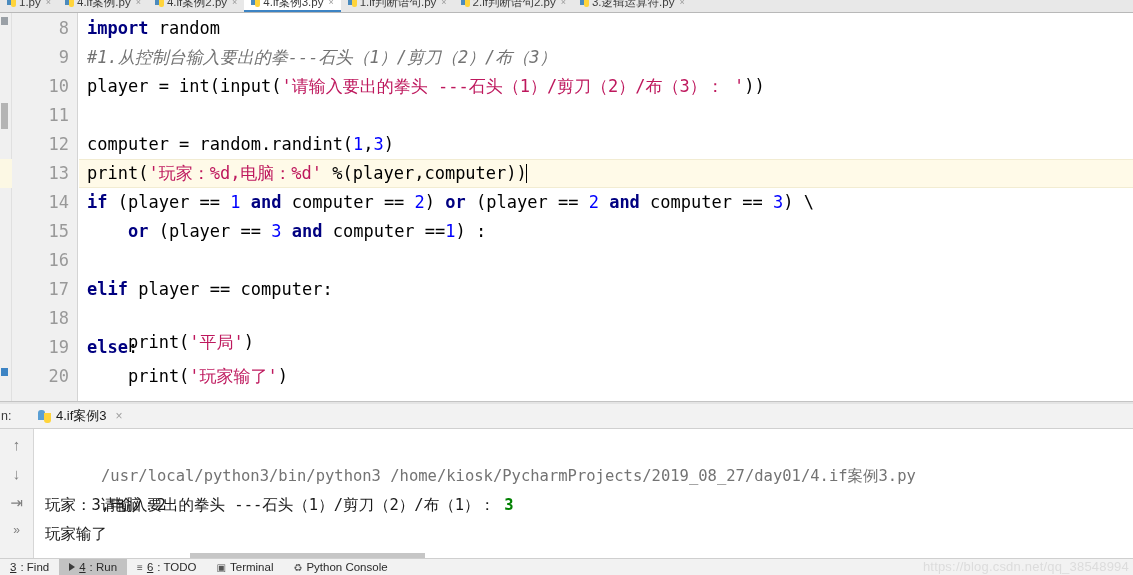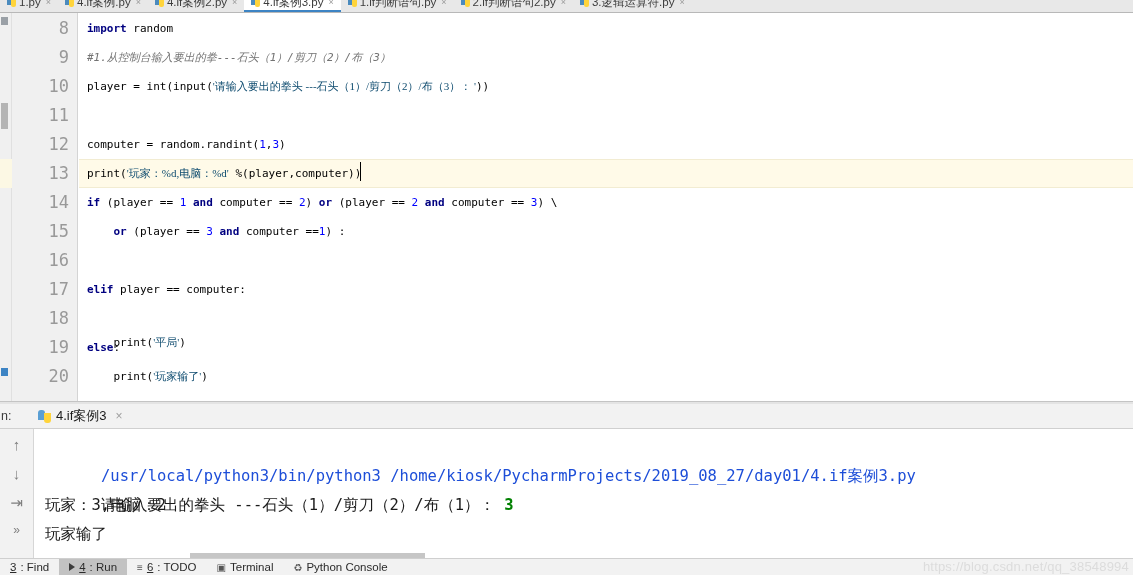--- a/index.html
+++ b/index.html
@@ -64,32 +64,32 @@
   }
 
   .ln {
     position: absolute; right: 8px; height: 29px; line-height: 29px;
     font-family: "DejaVu Sans Mono", "Liberation Mono", monospace;
     font-size: 17px; color: #999999; text-align: right;
   }
   .cl {
     position: absolute; left: 8px; height: 29px; line-height: 29px;
     font-family: "DejaVu Sans Mono", "Liberation Mono", monospace;
-    font-size: 11px; color: #000000; white-space: pre;
+    font-size: 17px; color: #000000; white-space: pre;
   }
   .hl-gutter {
     position: absolute; left: 0; width: 78px; height: 29px; background: #fcf8e4;
   }
   .hl-code {
     position: absolute; left: 0; right: 0; height: 29px; background: #fffae8;
     border-top: 1px solid #f2ecd2; border-bottom: 1px solid #f2ecd2;
   }
 
   .kw   { color: #000080; font-weight: bold; }
-  .str  { color: #0c4a6e; font-family: Liberation Serif, serif; }
+  .str  { color: #be185d; }
   .num  { color: #0000ff; }
   .cmt  { color: #737373; font-style: italic; }
   .caret {
     display: inline-block; width: 1px; height: 19px; background: #000;
     vertical-align: -4px; margin-left: -1px;
   }
 
   
   .runsplit {
     position: absolute; left: 0; top: 401px; width: 1133px; height: 3px;
@@ -126,21 +126,21 @@
   .rtbtn { color: #808080; font-size: 15px; line-height: 1; user-select: none; }
 
   .console {
     position: absolute; left: 35px; top: 429px; right: 0; height: 129px;
     background: #ffffff; overflow: hidden;
     font-family: "DejaVu Sans Mono", "Liberation Mono", monospace;
     font-size: 15.5px;
     padding: 4px 0 0 10px;
   }
   .cline { height: 29px; line-height: 29px; white-space: pre; color: #1a1a1a; }
-  .cpath { color: #1d4ed8; margin-top: 16px; }
+  .cpath { color: #737373; margin-top: 16px; }
   .cgreen { color: #008000; font-weight: bold; }
 
   .conscroll {
     position: absolute; left: 155px; bottom: 0; width: 235px; height: 5px;
     background: #c6c6c6;
   }
 
   
   .statusbar {
     position: absolute; left: 0; bottom: 0; width: 1133px; height: 17px;

